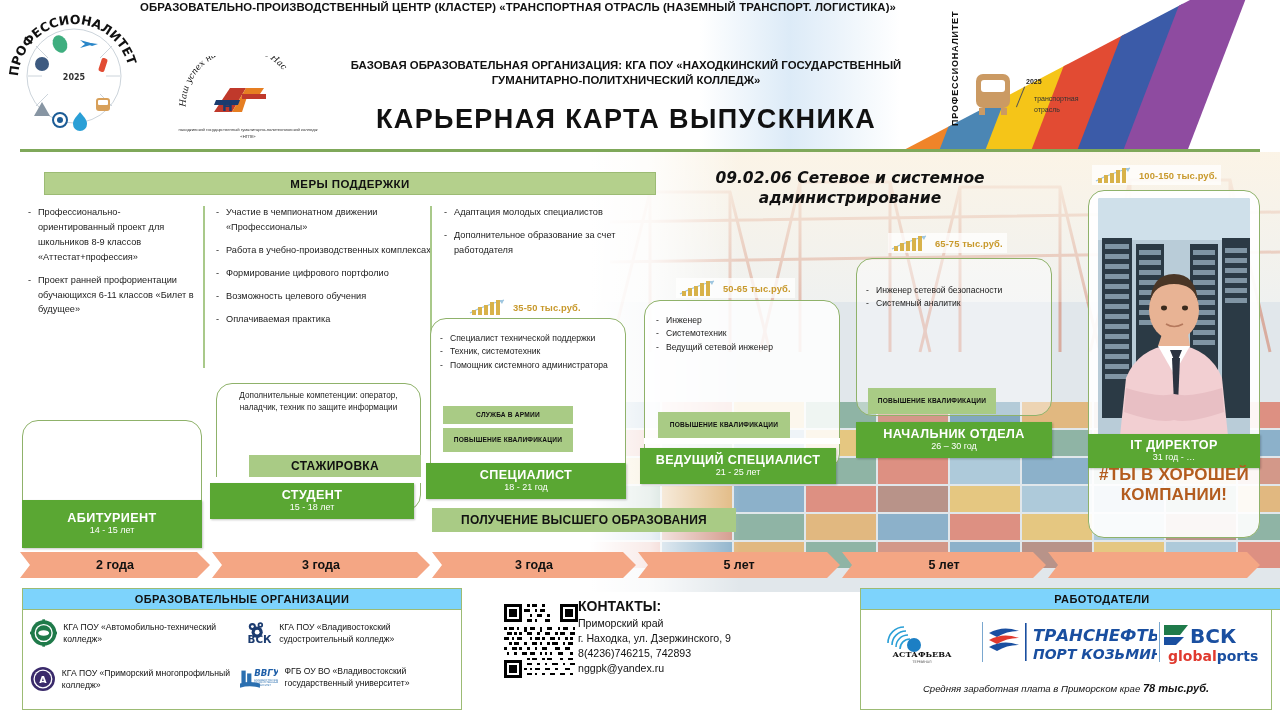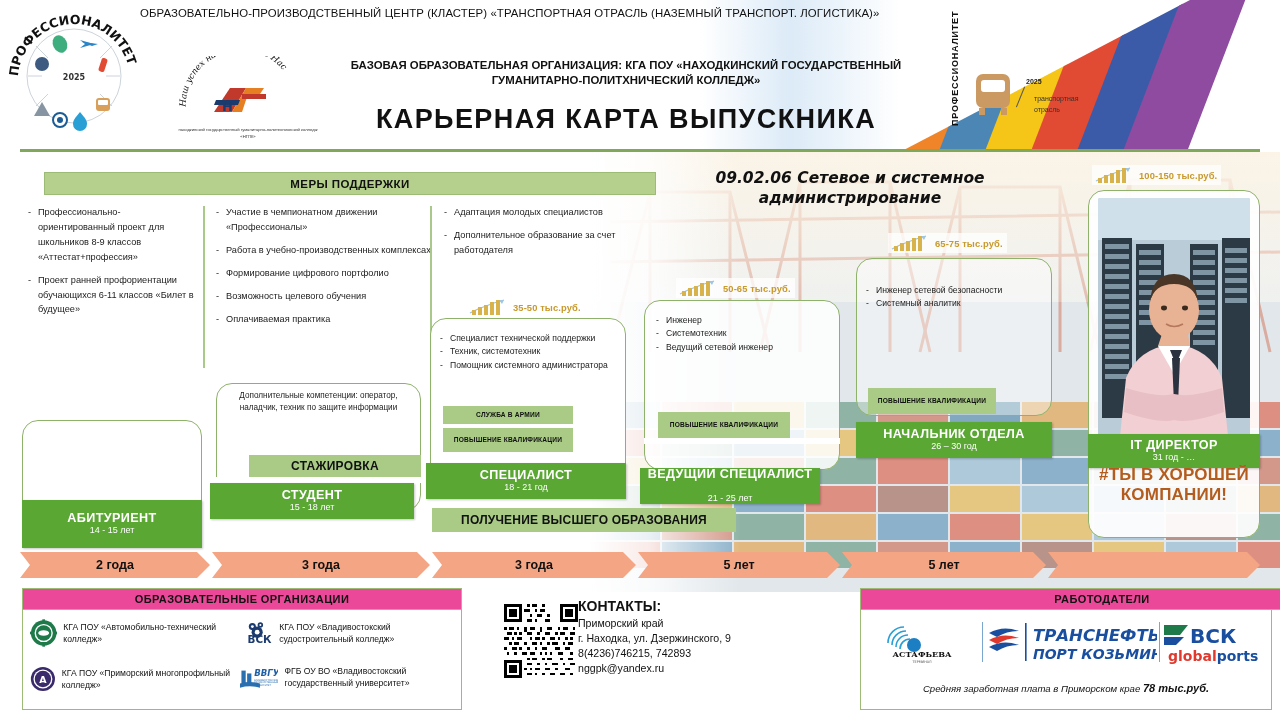--- a/index.html
+++ b/index.html
@@ -14,22 +14,22 @@
   .header { position:absolute; left:0; top:0; width:1280px; height:152px; background:#fff; overflow:hidden; }
   .hdr-diag {
     position:absolute; right:0; top:0; width:470px; height:152px;
     overflow:hidden;
   }
   .hdr-wash {
     position:absolute; left:700px; top:0; width:200px; height:152px;
     background:linear-gradient(90deg, rgba(226,238,248,0) 0%, rgba(214,231,246,.85) 45%, rgba(226,238,248,0) 100%);
   }
   .hdr-title1 {
-    position:absolute; left:140px; top:6px; width:790px;
-    font-size:11.4px; font-weight:normal; color:#111; letter-spacing:.1px; line-height:1.25;
+    position:absolute; left:140px; top:0; width:790px;
+    font-size:11.4px; font-weight:bold; color:#111; letter-spacing:.1px; line-height:1.25;
   }
   .hdr-title2 {
     position:absolute; left:316px; top:58px; width:620px; text-align:center;
     font-size:11.4px; font-weight:bold; color:#111; line-height:1.35;
   }
   .hdr-main {
     position:absolute; left:316px; top:104px; width:620px; text-align:center;
     font-size:27px; font-weight:bold; color:#111; letter-spacing:1.4px;
   }
   .hdr-rule { position:absolute; left:20px; top:149px; width:1240px; height:3px; background:#7fa85a; }
@@ -134,21 +134,21 @@
   
   .arrow {
     position:absolute; height:26px; background:#f4a684; color:#111;
     display:flex; align-items:center; justify-content:center;
     font-size:12.5px; font-weight:bold;
     clip-path: polygon(0 0, calc(100% - 13px) 0, 100% 50%, calc(100% - 13px) 100%, 0 100%, 10px 50%);
   }
 
   
   .foot-head {
-    position:absolute; background:#ec4899; border:1px solid #9cbb74;
+    position:absolute; background:#7dd3fc; border:1px solid #9cbb74;
     display:flex; align-items:center; justify-content:center;
     font-size:11px; font-weight:bold; color:#111; letter-spacing:.4px;
   }
   .foot-box { position:absolute; background:rgba(255,255,255,.93); border:1px solid #9cbb74; border-top:none; }
 
   .eo-item { position:absolute; display:flex; align-items:center; gap:6px; }
   .eo-item .nm { font-size:8.6px; color:#111; line-height:1.4; }
 
   .contacts { position:absolute; left:578px; top:598px; width:250px; text-align:left; }
   .contacts .hd { font-size:14px; font-weight:bold; color:#111; margin-bottom:2px; }
@@ -430,21 +430,21 @@
     <span class="txt">50-65 тыс.руб.</span>
   </div>
   <div class="roundcard" style="left:644px; top:300px; width:196px; height:170px; background:rgba(255,255,255,.86);"></div>
   <ul class="bullets" style="left:656px; top:314px; width:180px; font-size:8.6px; line-height:1.45;">
     <li style="margin-bottom:1px">Инженер</li>
     <li style="margin-bottom:1px">Системотехник</li>
     <li style="margin-bottom:1px">Ведущий сетевой инженер</li>
   </ul>
   <div class="lightbar sm" style="left:658px; top:412px; width:132px; height:26px; flex-direction:column;">ПОВЫШЕНИЕ КВАЛИФИКАЦИИ</div>
   <div class="white-strip" style="left:644px; top:438px; width:196px; height:6px;"></div>
-  <div class="stagebar" style="left:640px; top:468px; width:180px; height:36px;justify-content:space-between;">
+  <div class="stagebar" style="left:640px; top:448px; width:196px; height:36px;">
     <span class="t1">ВЕДУЩИЙ СПЕЦИАЛИСТ</span>
     <span class="t2">21 - 25 лет</span>
   </div>
 
   <div class="salary" style="left:888px; top:233px;">
     <svg width="42" height="18" viewBox="0 0 42 18">
       <polyline points="2,15 10,11 18,8 26,5 36,2" fill="none" stroke="#9ec6e0" stroke-width="1.3"></polyline>
       <polygon points="36,2 31,2 34,6" fill="#9ec6e0"></polygon>
       <g fill="#d8b24a">
         <rect x="4" y="12" width="4" height="5"></rect>

